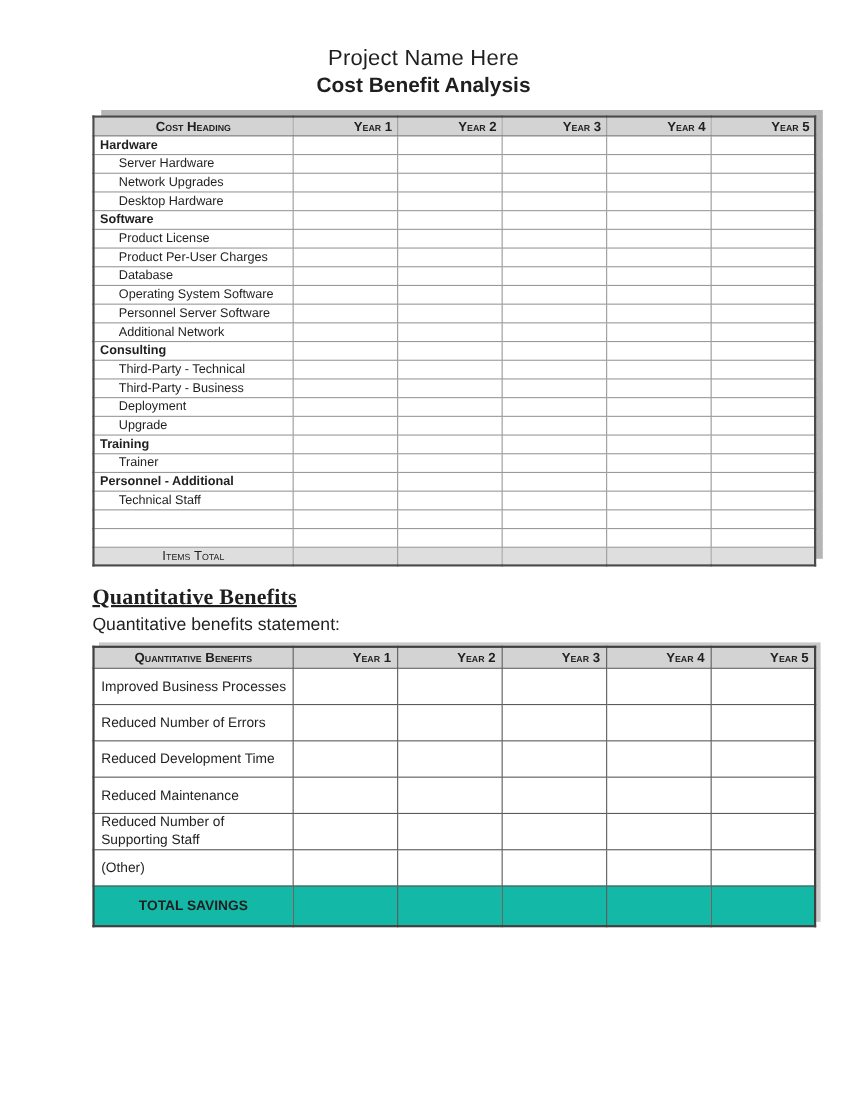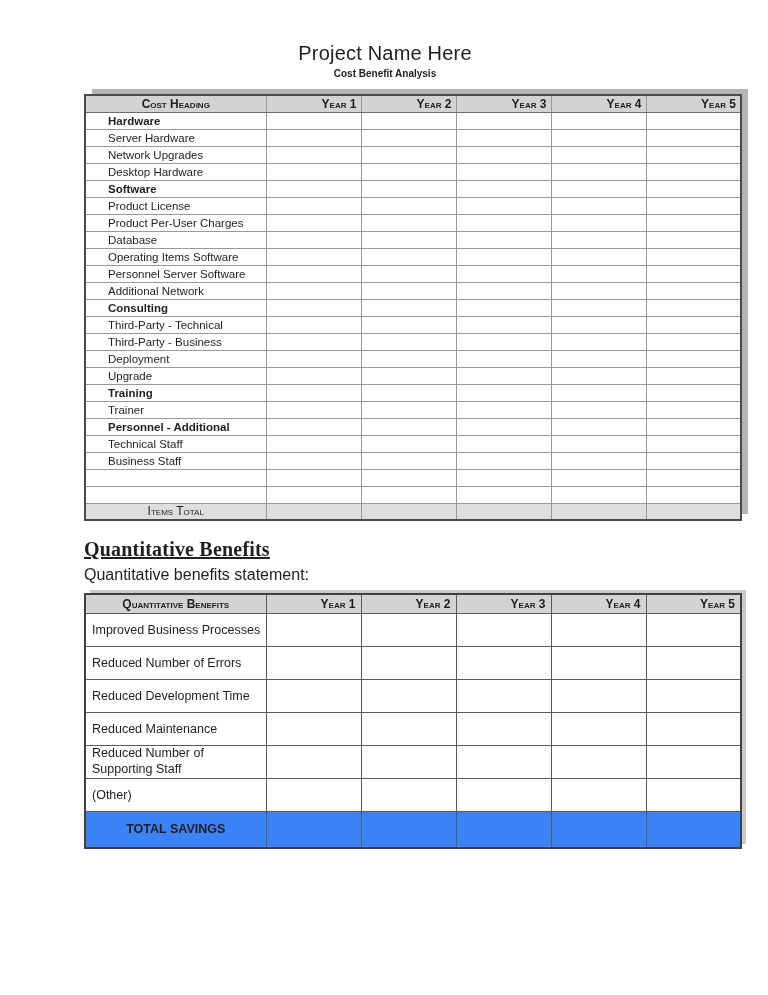--- a/index.html
+++ b/index.html
@@ -18,42 +18,42 @@
     font-family:"Liberation Sans","DejaVu Sans",sans-serif;
     color:var(--text);
     position:relative;
     overflow:hidden;
   }
   .doc{padding:42px 82px 0 84px;width:768px;}
   .title{
     text-align:center;font-size:20px;font-weight:normal;letter-spacing:.2px;
   }
   .subtitle{
-    text-align:center;font-size:10px;font-weight:bold;margin-top:3px;
+    text-align:center;font-size:19px;font-weight:bold;margin-top:3px;
   }
   
   table{border-collapse:collapse;table-layout:fixed;width:658px;}
   table.cost{
     margin-top:15px;
     font-size:11.5px;
     border:2px solid var(--border-dark);
     box-shadow:7px -6px 0 -1px var(--shadow);
   }
   table.cost th,table.cost td{
     border:1px solid var(--grid);
     height:17px;padding:0 4px;overflow:hidden;white-space:nowrap;
   }
   table.cost thead th{
     background:var(--header-bg);
     font-variant:small-caps;font-weight:bold;font-size:12px;
     border-bottom:1px solid #6b6b6b;
   }
   th.label-col{text-align:center;}
   th.year-col{text-align:right;padding-right:7px;margin-left:10px;}
-  tr.cat td.lbl{font-weight:bold;padding-left:22px;}
+  tr.cat td.lbl{font-weight:bold;padding-left:5px;}
   tr.item td.lbl{padding-left:22px;}
   tr.total-row td{
     background:var(--total-row-bg);
     font-variant:small-caps;font-weight:normal;font-size:12px;text-align:center;
   }
   
   .benefits-heading{
     margin-top:17px;
     font-family:"Liberation Serif","DejaVu Serif",serif;
     font-size:20px;font-weight:bold;
@@ -73,21 +73,21 @@
   }
   table.benefits thead th{
     height:19px;
     background:var(--header-bg);
     font-variant:small-caps;font-weight:bold;font-size:12px;
   }
   table.benefits tbody tr{height:33px;}
   table.benefits tbody td.lbl{padding-left:6px;}
   table.benefits tr.total-row2{height:37px;}
   table.benefits tr.total-row2 td{
-    background:#3b82f6;font-weight:bold;text-align:center;
+    background:#14b8a6;font-weight:bold;text-align:center;
     font-variant:normal;font-size:12.5px;
   }
   td .narrow{display:inline-block;width:122px;line-height:1.25;white-space:normal;}
 </style>
 </head>
 <body>
 
 <div class="doc">
 
   <div class="title">Project Name Here</div>
@@ -171,21 +171,21 @@
         </tr>
       <tr class="item">
           <td class="lbl">Database</td>
           <td></td>
           <td></td>
           <td></td>
           <td></td>
           <td></td>
         </tr>
       <tr class="item">
-          <td class="lbl">Operating Items Software</td>
+          <td class="lbl">Operating System Software</td>
           <td></td>
           <td></td>
           <td></td>
           <td></td>
           <td></td>
         </tr>
       <tr class="item">
           <td class="lbl">Personnel Server Software</td>
           <td></td>
           <td></td>
@@ -260,28 +260,20 @@
       <tr class="cat">
           <td class="lbl">Personnel - Additional</td>
           <td></td>
           <td></td>
           <td></td>
           <td></td>
           <td></td>
         </tr>
       <tr class="item">
           <td class="lbl">Technical Staff</td>
-          <td></td>
-          <td></td>
-          <td></td>
-          <td></td>
-          <td></td>
-        </tr>
-      <tr class="item">
-          <td class="lbl">Business Staff</td>
           <td></td>
           <td></td>
           <td></td>
           <td></td>
           <td></td>
         </tr>
       <tr class="blank">
           <td class="lbl"></td>
           <td></td>
           <td></td>

